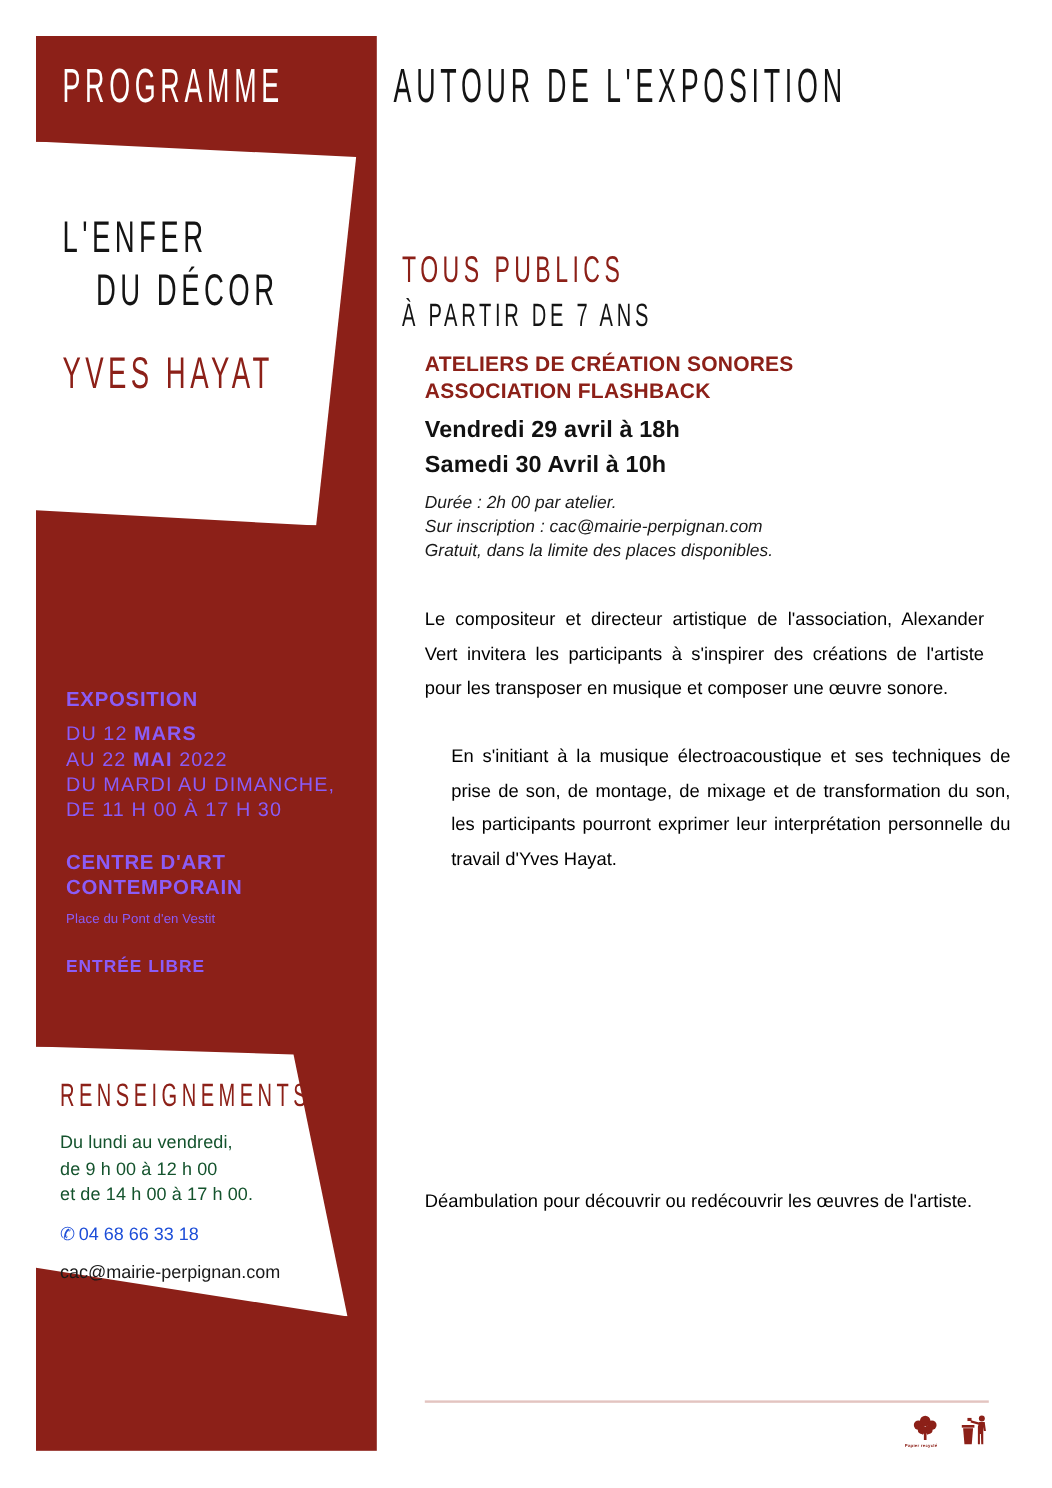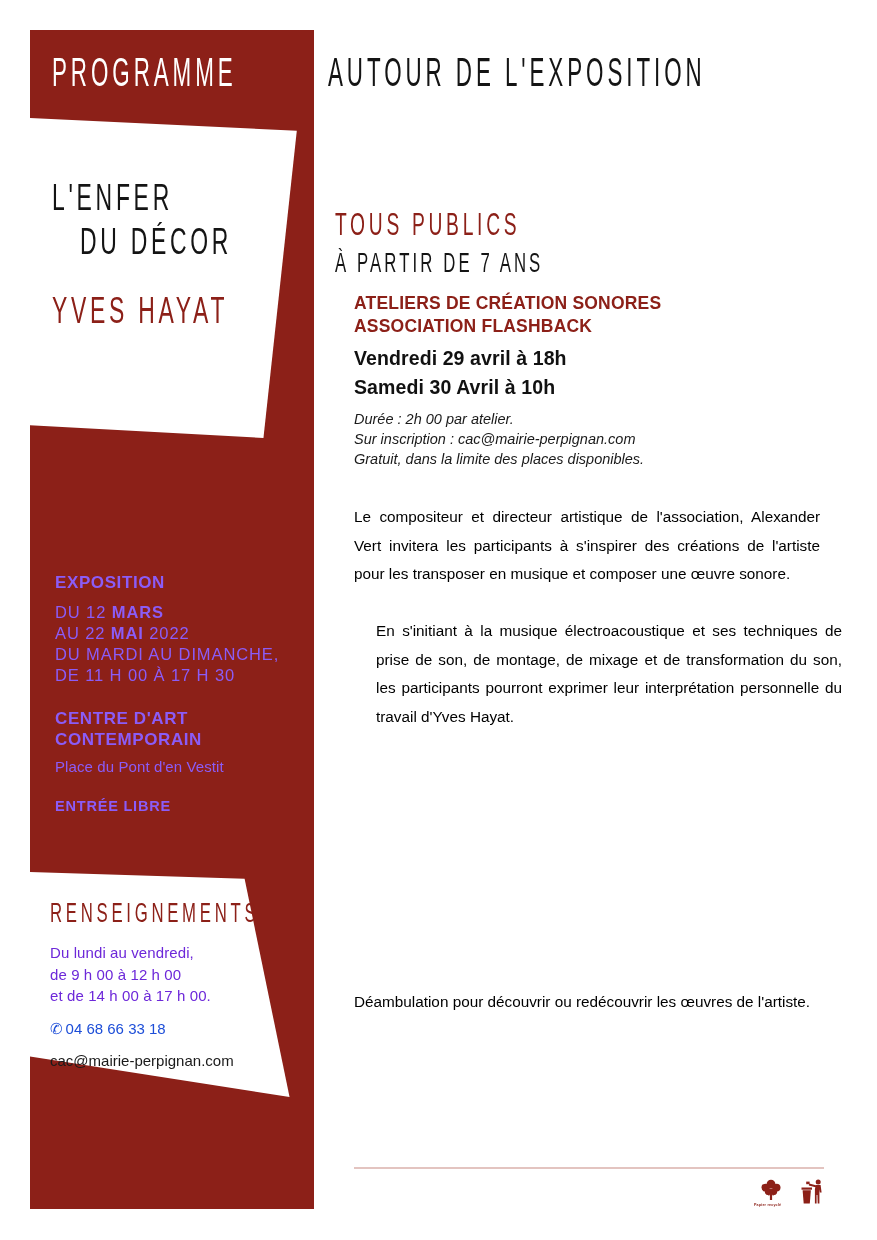--- a/index.html
+++ b/index.html
@@ -140,21 +140,21 @@
   .expo-line b { font-weight: bold; }
   .expo-venue {
     margin-top: 22px;
     font-size: 17px;
     font-weight: bold;
     letter-spacing: 0.6px;
     line-height: 21px;
   }
   .expo-address {
     margin-top: 7px;
-    font-size: 15px;
+    font-size: 11px;
     line-height: 19px;
     font-weight: 400;
     letter-spacing: 0.1px;
   }
   .expo-free {
     margin-top: 22px;
     font-size: 14.5px;
     font-weight: bold;
     letter-spacing: 0.8px;
   }
@@ -173,21 +173,21 @@
     letter-spacing: 6px;
     color: #8c2018;
     transform: scaleX(0.62);
     transform-origin: left top;
     white-space: nowrap;
     margin-bottom: 14px;
   }
   .info-line {
     font-size: 15px;
     line-height: 21.5px;
-    color: #6d28d9;
+    color: #14532d;
     letter-spacing: 0.1px;
     white-space: nowrap;
   }
   .info-phone {
     margin-top: 11px;
     font-size: 15px;
     line-height: 21px;
     color: #1d4ed8;
     white-space: nowrap;
   }

